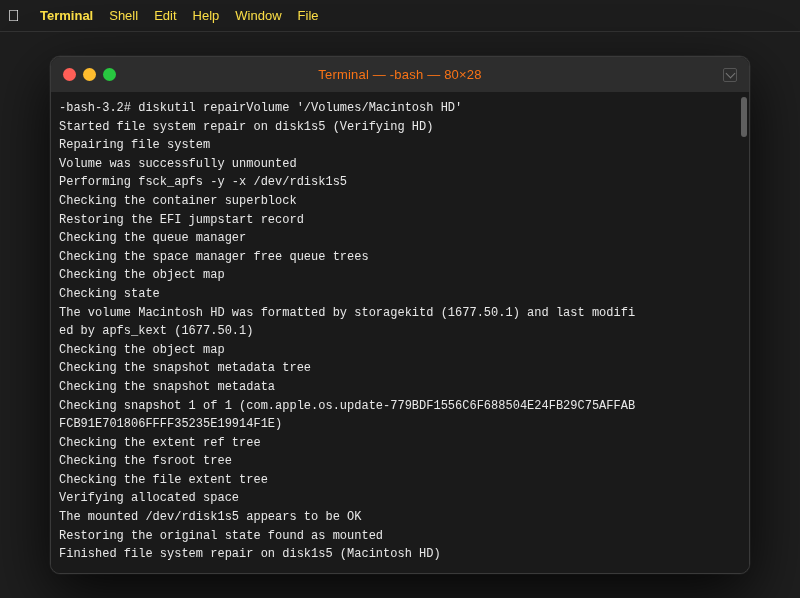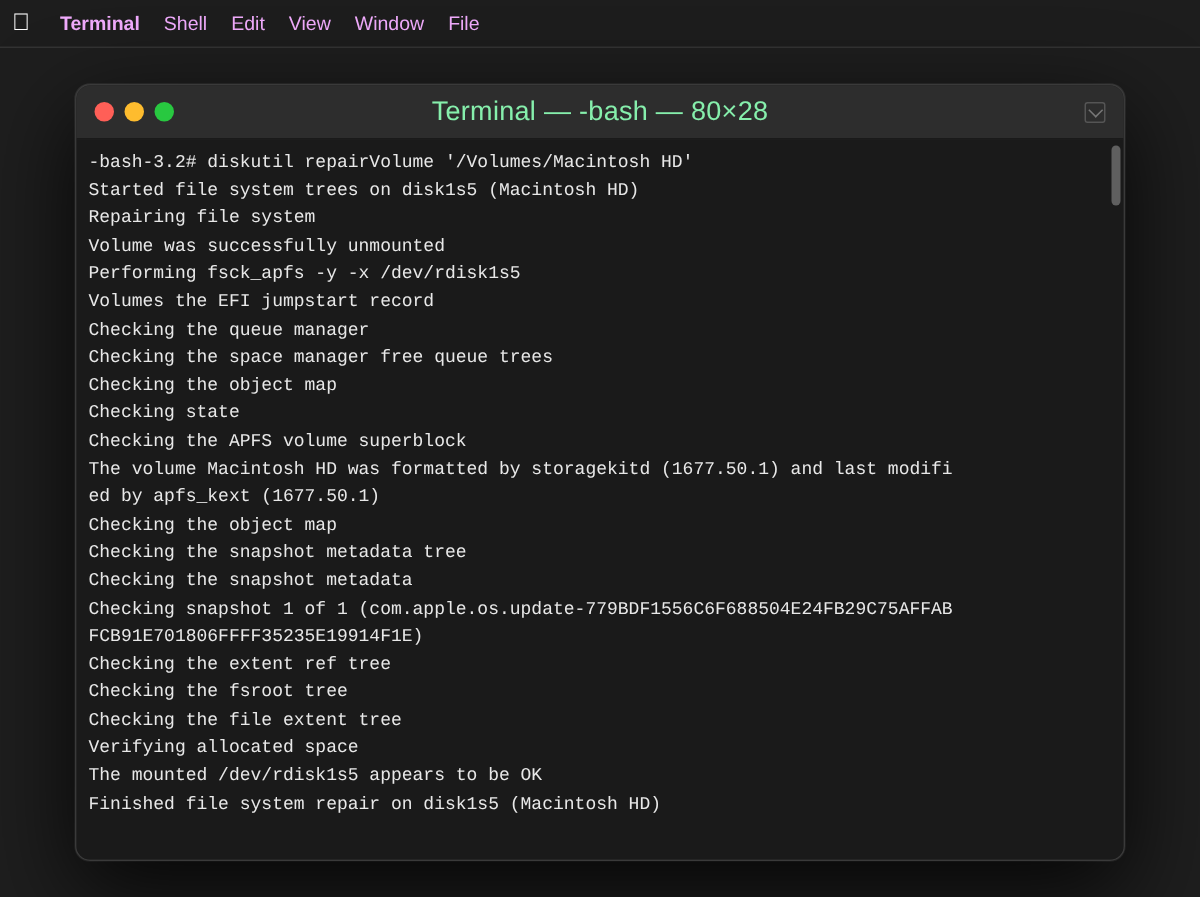--- a/index.html
+++ b/index.html
@@ -25,21 +25,21 @@
     }
 
     .apple-logo {
       font-size: 16px;
       color: #fff;
       margin-right: 12px;
       cursor: default;
     }
 
     .menu-item {
-      color: #f0abfc;
+      color: #fde047;
       font-size: 13px;
       padding: 2px 8px;
       border-radius: 4px;
       cursor: default;
       font-weight: 400;
       white-space: nowrap;
     }
 
     .menu-item.active {
       font-weight: 600;
@@ -84,22 +84,22 @@
       width: 13px;
       height: 13px;
       border-radius: 50%;
     }
 
     .tl-close { background: #ff5f57; }
     .tl-minimize { background: #febc2e; }
     .tl-maximize { background: #28c840; }
 
     .terminal-title {
-      color: #86efac;
-      font-size: 18px;
+      color: #f97316;
+      font-size: 13px;
       font-weight: 500;
       letter-spacing: 0.2px;
     }
 
     .scroll-indicator {
       position: absolute;
       right: 12px;
       width: 14px;
       height: 14px;
       border: 1px solid #555;
@@ -147,62 +147,63 @@
     }
   </style>
 </head>
 <body>
 
 <div class="menu-bar">
   <span class="apple-logo"></span>
   <span class="menu-item active">Terminal</span>
   <span class="menu-item">Shell</span>
   <span class="menu-item">Edit</span>
-  <span class="menu-item">View</span>
+  <span class="menu-item">Help</span>
   <span class="menu-item">Window</span>
   <span class="menu-item">File</span>
 </div>
 
 <div class="terminal-wrapper">
   <div class="terminal-window">
 
     <div class="terminal-titlebar">
       <div class="traffic-lights">
         <div class="traffic-light tl-close"></div>
         <div class="traffic-light tl-minimize"></div>
         <div class="traffic-light tl-maximize"></div>
       </div>
       <span class="terminal-title">Terminal — -bash — 80×28</span>
       <div class="scroll-indicator"></div>
     </div>
 
     <div class="terminal-content">
       <div id="term-lines-container">
           <div class="term-line">-bash-3.2# diskutil repairVolume '/Volumes/Macintosh HD'</div>
-          <div class="term-line">Started file system trees on disk1s5 (Macintosh HD)</div>
+          <div class="term-line">Started file system repair on disk1s5 (Verifying HD)</div>
           <div class="term-line">Repairing file system</div>
           <div class="term-line">Volume was successfully unmounted</div>
           <div class="term-line">Performing fsck_apfs -y -x /dev/rdisk1s5</div>
-          <div class="term-line">Volumes the EFI jumpstart record</div>
+          <div class="term-line">Checking the container superblock</div>
+          <div class="term-line">Restoring the EFI jumpstart record</div>
           <div class="term-line">Checking the queue manager</div>
           <div class="term-line">Checking the space manager free queue trees</div>
           <div class="term-line">Checking the object map</div>
           <div class="term-line">Checking state</div>
-          <div class="term-line">Checking the APFS volume superblock</div>
           <div class="term-line">The volume Macintosh HD was formatted by storagekitd (1677.50.1) and last modifi</div>
           <div class="term-line">ed by apfs_kext (1677.50.1)</div>
           <div class="term-line">Checking the object map</div>
           <div class="term-line">Checking the snapshot metadata tree</div>
           <div class="term-line">Checking the snapshot metadata</div>
           <div class="term-line">Checking snapshot 1 of 1 (com.apple.os.update-779BDF1556C6F688504E24FB29C75AFFAB</div>
           <div class="term-line">FCB91E701806FFFF35235E19914F1E)</div>
           <div class="term-line">Checking the extent ref tree</div>
           <div class="term-line">Checking the fsroot tree</div>
           <div class="term-line">Checking the file extent tree</div>
           <div class="term-line">Verifying allocated space</div>
           <div class="term-line">The mounted /dev/rdisk1s5 appears to be OK</div>
+          <div class="term-line">Restoring the original state found as mounted</div>
           <div class="term-line">Finished file system repair on disk1s5 (Macintosh HD)</div>
         </div>
       <div class="scrollbar"></div>
     </div>
 
   </div>
 </div>
 
 </body></html>

